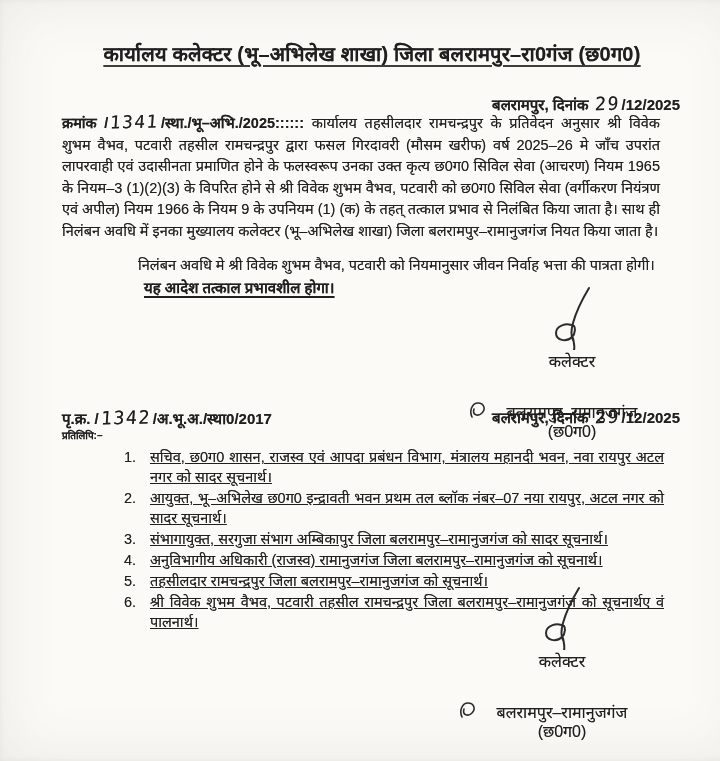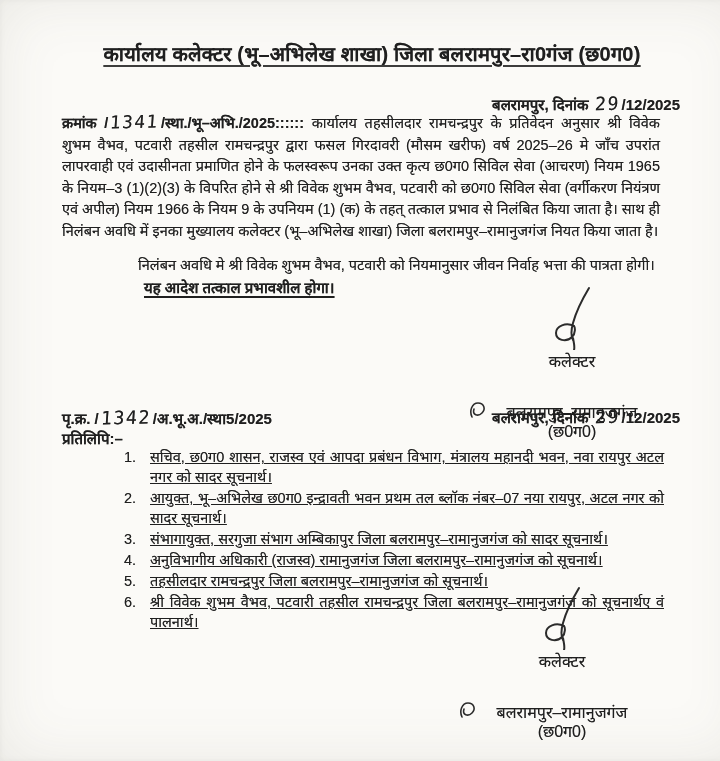--- a/index.html
+++ b/index.html
@@ -59,21 +59,21 @@
   .sig-svg{display:block;margin:0 auto 2px auto;}
   .sig-addr{position:relative;white-space:nowrap;margin-top:32px;}
   .addr-scribble{position:absolute;left:-4px;top:-4px;}
   .endorse-ref{
     position:absolute;left:62px;top:407px;
     font-size:15px;font-weight:bold;white-space:nowrap;
   }
   .date-endorse{top:406px;}
   .copy-label{
     position:absolute;left:62px;top:428px;
-    font-size:15px;font-weight:bold;
+    font-size:10px;font-weight:bold;
   }
   .copy-list{
     position:absolute;left:124px;top:447px;width:540px;
     font-size:14.5px;line-height:20px;
   }
   .copy-item{display:flex;margin-bottom:1px;}
   .copy-num{flex:0 0 26px;text-align:left;}
   .copy-text{flex:1;text-align:justify;text-decoration:underline;}
   .noise{
     position:absolute;inset:0;pointer-events:none;
@@ -112,21 +112,21 @@
     <div class="sig-addr">
       <svg class="addr-scribble" width="20" height="22" viewBox="0 0 20 22">
         <path d="M4 18 C1 12 4 4 10 4 C16 4 18 10 14 14 C10 18 4 16 6 10" fill="none" stroke="#2b2b2b" stroke-width="1.6" stroke-linecap="round"></path>
       </svg>
       <span>बलरामपुर–रामानुजगंज</span>
     </div>
     <div>(छ0ग0)</div>
   </div>
 
   <div class="endorse-ref ink">
-    <span>पृ.क्र. /</span><span class="hand">1342</span><span>/अ.भू.अ./स्था5/2025</span>
+    <span>पृ.क्र. /</span><span class="hand">1342</span><span>/अ.भू.अ./स्था0/2017</span>
   </div>
   <div class="date-line date-endorse ink">
     <span>बलरामपुर,</span>
     <span>दिनांक</span>
     <span class="hand">29</span><span>/12/2025</span>
   </div>
 
   <div class="copy-label ink">प्रतिलिपि:–</div>
 
   <div class="copy-list ink">

